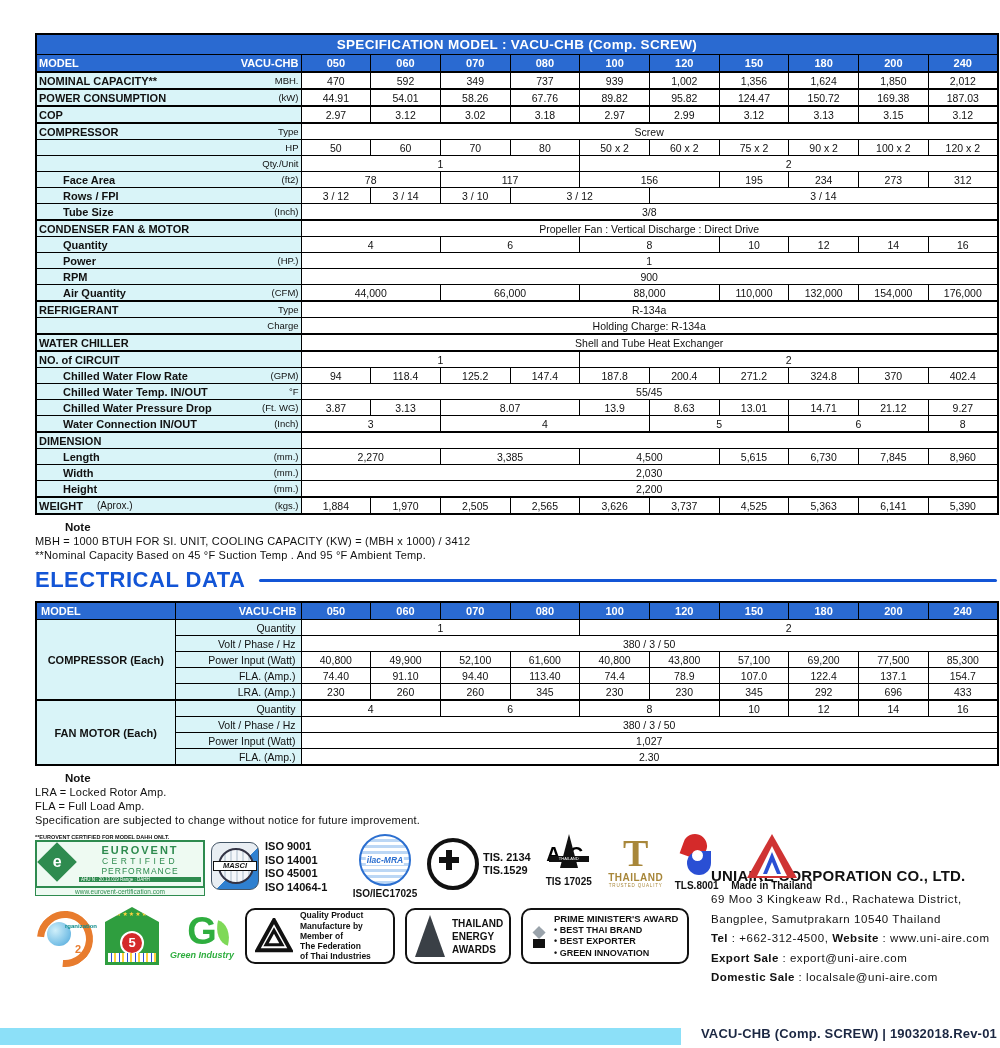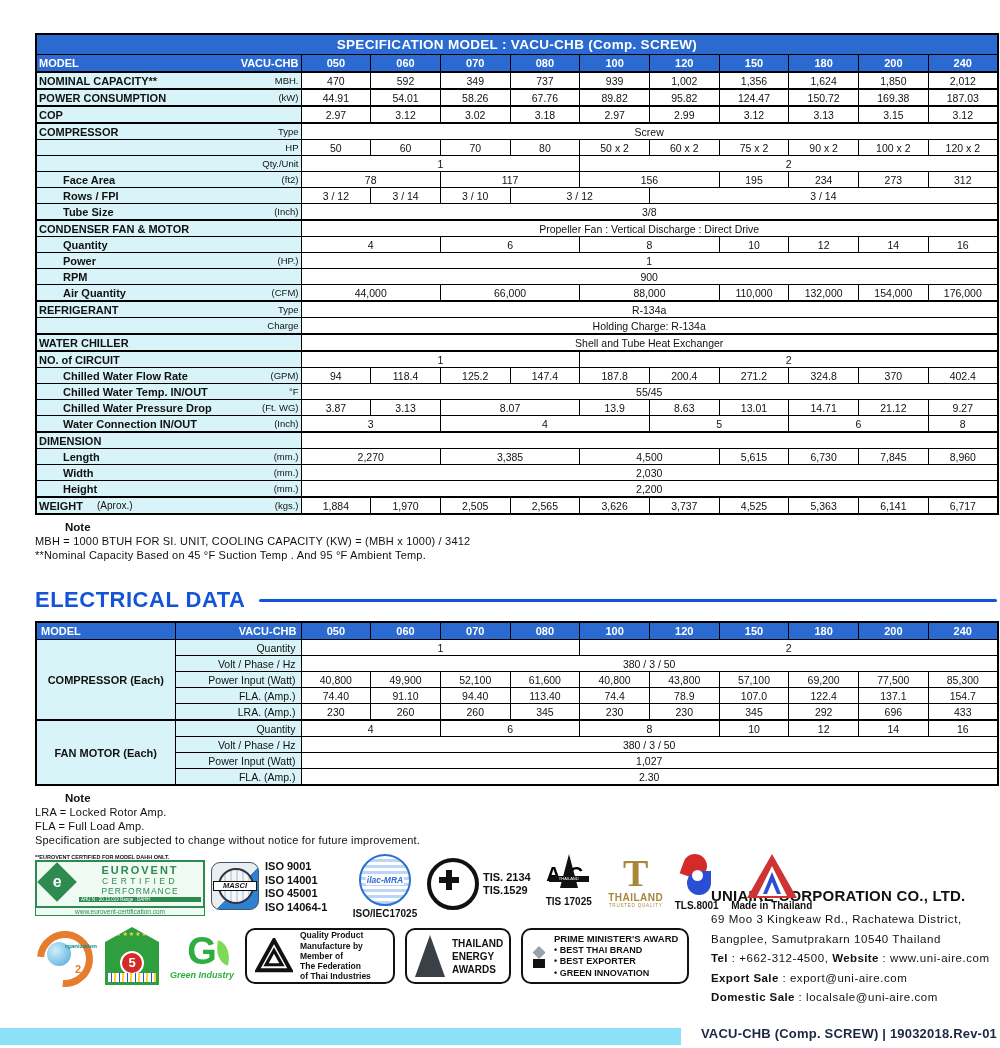--- a/index.html
+++ b/index.html
@@ -16,21 +16,21 @@
   .mid{margin-left:14px;font-size:10px;}
   .un{margin-left:auto;font-weight:normal;font-size:9.5px;}
   tr.sec td{border-top:2px solid #000;}
   .hl{text-align:left;padding-left:4px;}
   .hr{text-align:right;padding-right:4px;}
   td.grp{background:#d9f4f8;font-weight:bold;font-size:11px;}
   td.sl{background:#d9f4f8;text-align:right;padding-right:5px;font-size:10.5px;}
   .noteblk{margin-top:6px;}
   .ntitle{font-weight:bold;font-size:11.5px;padding-left:30px;}
   .nline{font-size:11px;margin-top:2px;letter-spacing:.2px;}
-  .eheading{margin-top:26px;display:flex;align-items:center;}
+  .eheading{margin-top:6px;display:flex;align-items:center;}
   .eheading .txt{color:#1355d6;font-weight:bold;font-size:22px;letter-spacing:.5px;}
   .eheading .rule{flex:1;height:3px;background:#1355d6;margin-left:14px;border-radius:2px;}
   .etbl{margin-top:8px;}
   .bottom{margin-top:8px;display:flex;}
   .logos{width:668px;flex:none;}
   .lrow{display:flex;gap:6px;align-items:flex-start;}
   .lrow2{margin-top:8px;display:flex;gap:10px;align-items:center;}
   .cap{font-weight:bold;font-size:10px;text-align:center;margin-top:2px;}
   
   .ev{width:170px;flex:none;}
@@ -488,21 +488,21 @@
           </td>
           <td>1,884</td>
           <td>1,970</td>
           <td>2,505</td>
           <td>2,565</td>
           <td>3,626</td>
           <td>3,737</td>
           <td>4,525</td>
           <td>5,363</td>
           <td>6,141</td>
-          <td>6,717</td>
+          <td>5,390</td>
         </tr>
 </tbody>
     </table>
 
 <div class="noteblk">
   <div class="ntitle">Note</div>
   <div class="nline">MBH = 1000 BTUH  FOR SI. UNIT, COOLING CAPACITY (KW) = (MBH x 1000) / 3412</div>
   <div class="nline">**Nominal Capacity Based on 45 °F Suction Temp . And 95 °F Ambient Temp.</div>
 </div>
 

